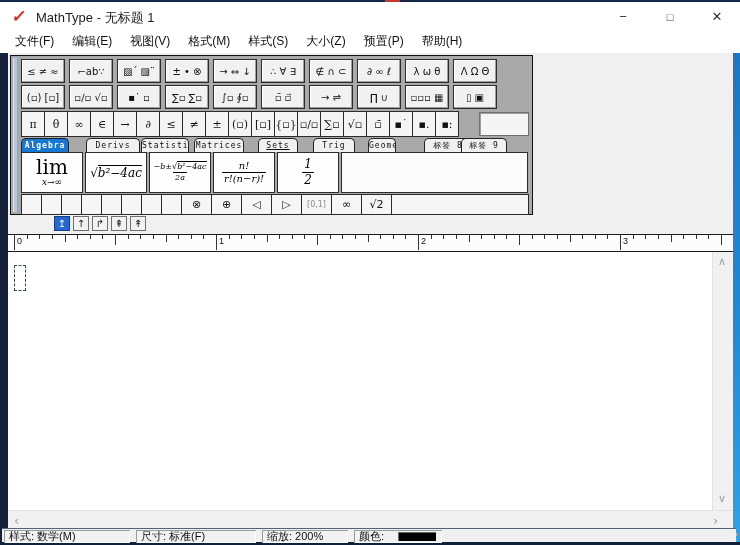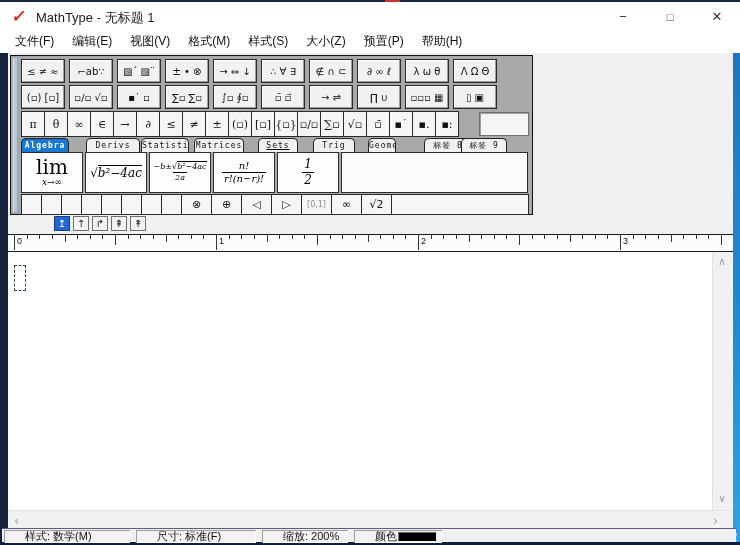--- a/index.html
+++ b/index.html
@@ -93,21 +93,21 @@
   .chev { position:absolute; color:#9aa0a6; font-size:11px; font-family:"DejaVu Sans",sans-serif; }
   .chev.up{ left:5px; top:3px; } .chev.dn{ left:5px; top:240px; }
   .chev.lf{ left:6px; top:2px; font-size:13px; } .chev.rt{ left:705px; top:2px; font-size:13px; }
   .grip { position:absolute; left:722px; top:529px; width:15px; height:12px;
           background:repeating-linear-gradient(135deg, transparent 0 3px, #b9b9b9 3px 5px); }
 
   
   .statusbar { position:absolute; left:2px; top:528px; width:734px; height:14px; background:#f0f0f0;
                border-top:1px solid #55617a; }
   .sfield { position:absolute; top:1px; height:13px; background:#f2f2f2; font-size:11px;
-            line-height:13px; padding-left:21px; color:#111; white-space:nowrap; overflow:hidden;
+            line-height:13px; padding-left:5px; color:#111; white-space:nowrap; overflow:hidden;
             box-shadow:inset 1px 1px 0 #9b9b9b, inset -1px -1px 0 #ffffff; }
   .swatch { position:absolute; left:44px; top:2px; width:38px; height:9px; background:#000;
             box-shadow:inset 1px 1px 0 #666; }
 </style>
 </head>
 <body>
 
 <div id="window">
   <div class="workbg"></div>
 

